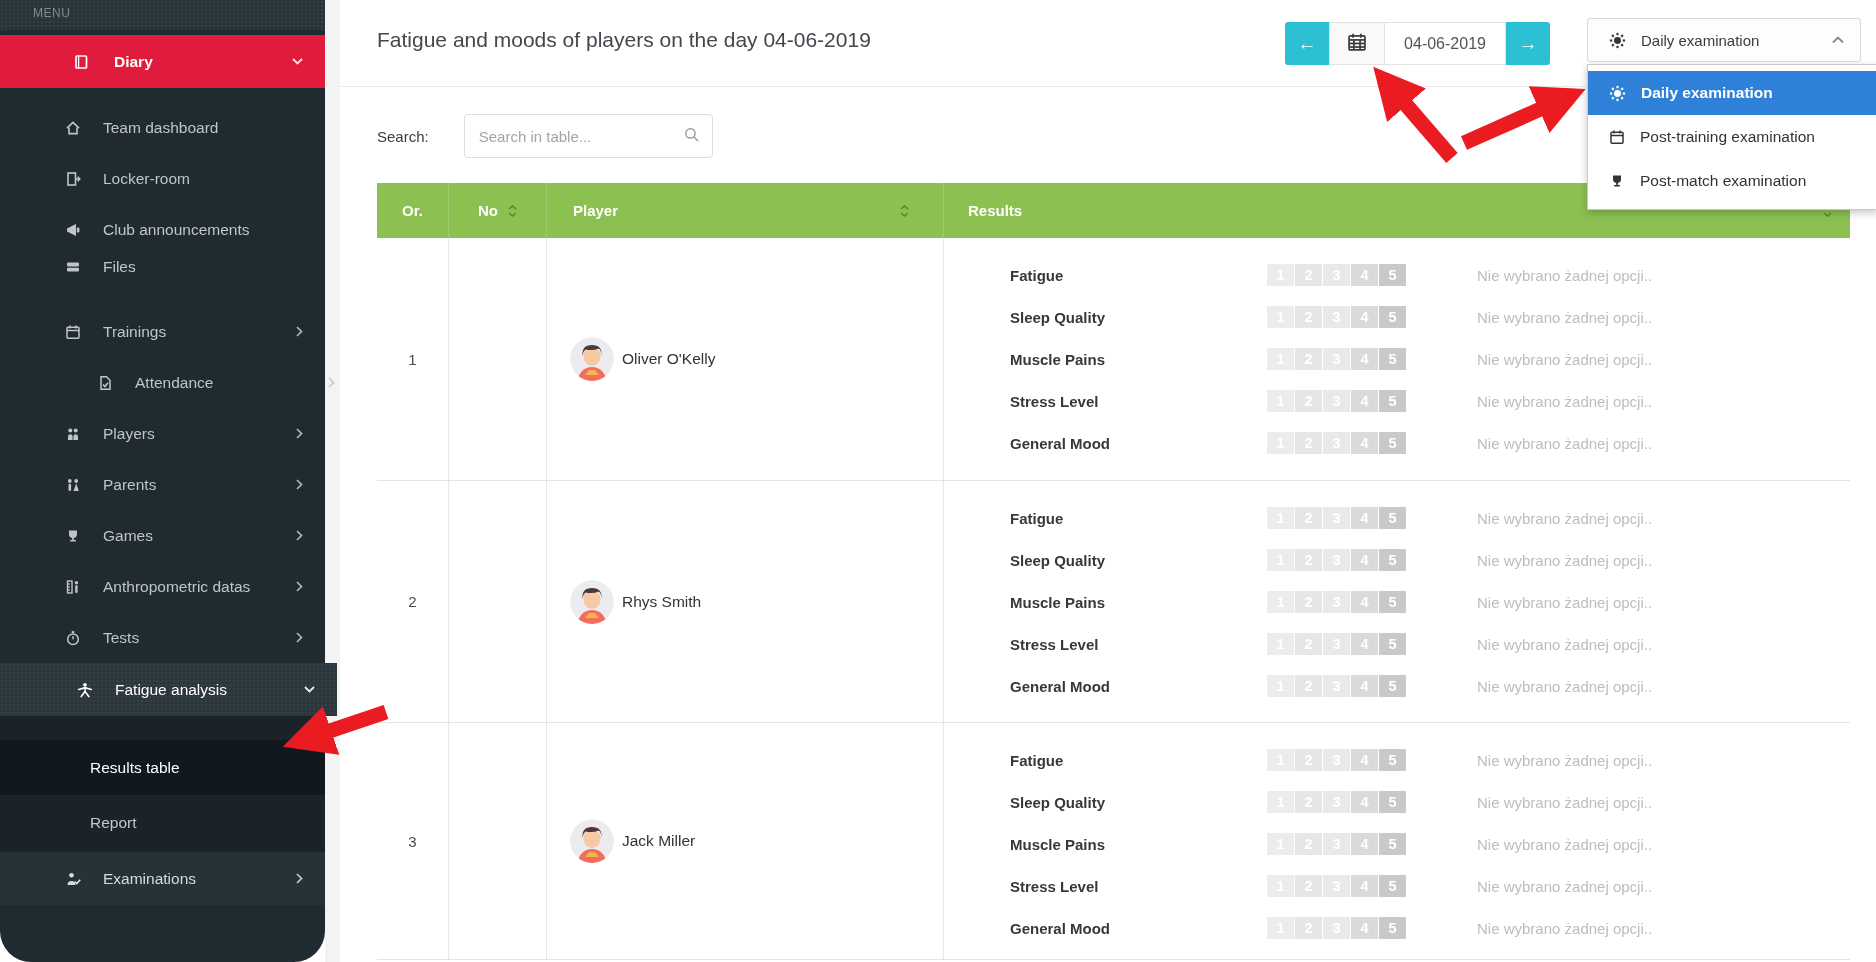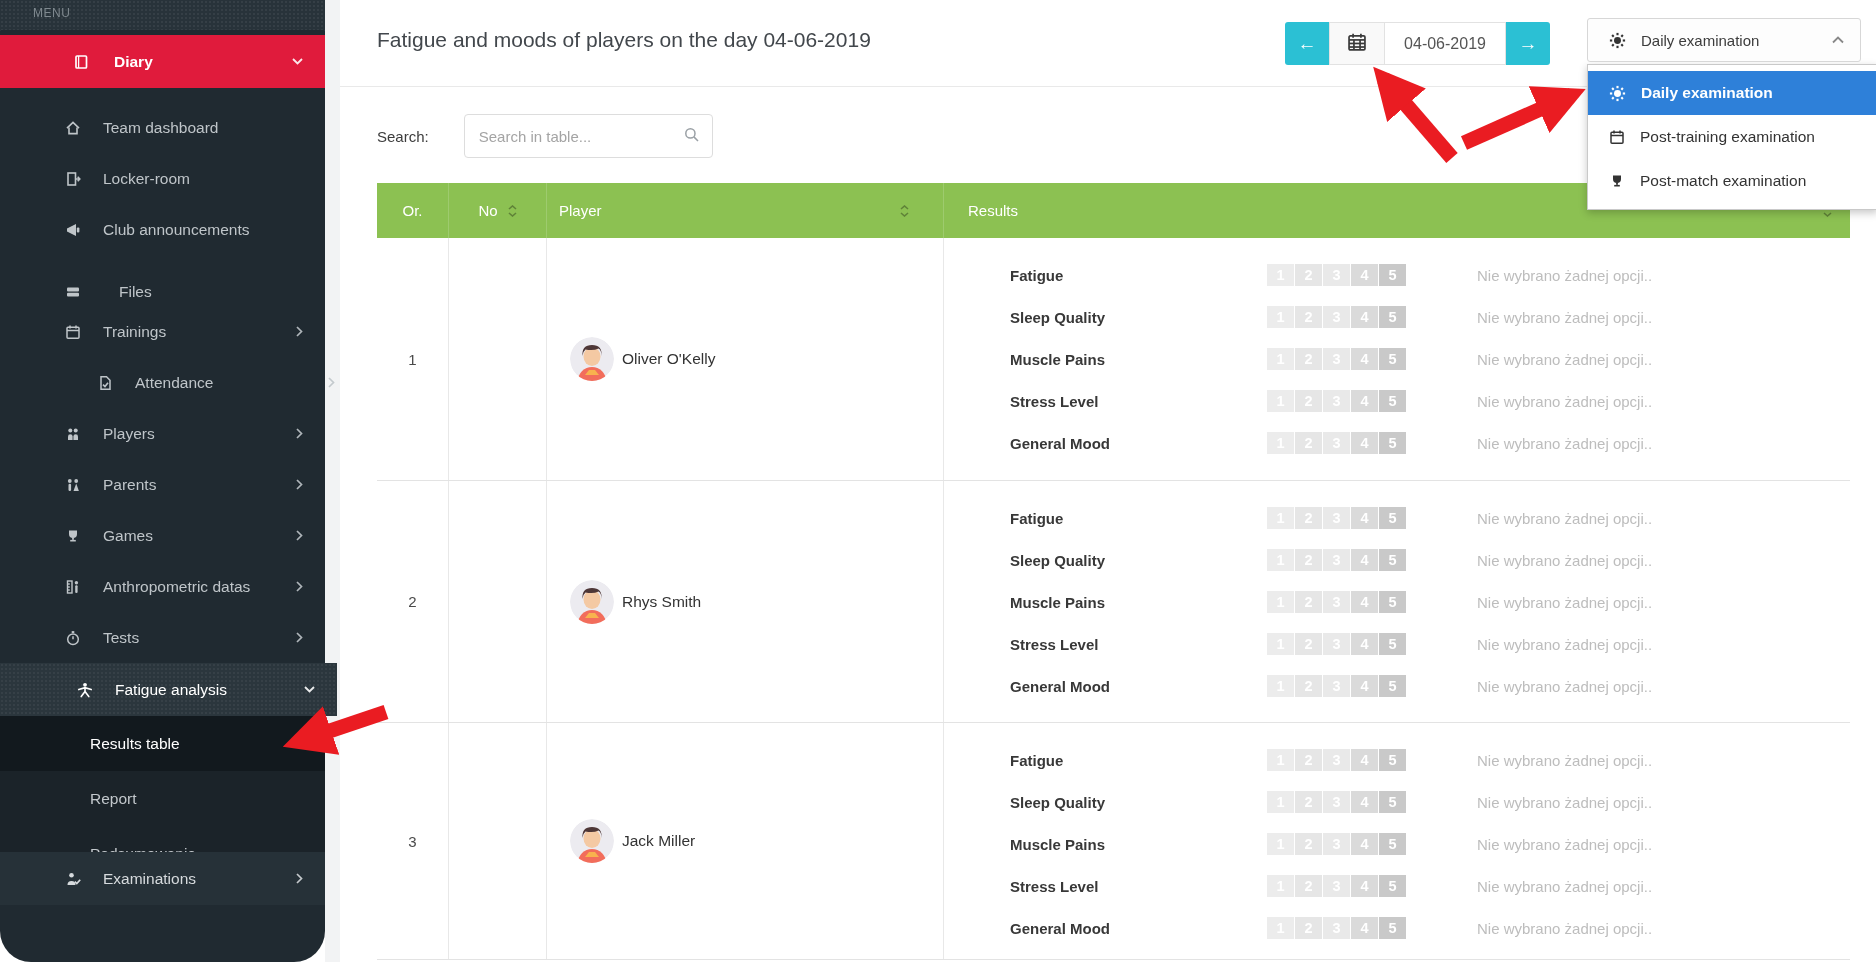--- a/index.html
+++ b/index.html
@@ -15,21 +15,21 @@
   .sb-item .ic{width:18px;height:18px;margin-left:64px;margin-right:21px;flex:0 0 auto;display:flex;align-items:center;}
   .sb-item .lbl{flex:1 1 auto;}
   .sb-item .chev{margin-right:22px;display:flex;align-items:center;opacity:.9;}
   .sb-item.red{background:#e01b3c;color:#fff;font-weight:bold;}
   .sb-item.red .ic{margin-left:72px;margin-right:24px;}
   .sb-item.hl{background:#2b363d;color:#fff;
       background-image:radial-gradient(rgba(255,255,255,.05) 1px,transparent 1.2px);background-size:4px 4px;padding-left:12px;}
   .sb-item.hl2{background:#263138;color:#d6dadd;}
   .submenu-bg{position:absolute;left:0;top:716px;width:325px;height:168px;background:#1b2329;}
   .sb-sub{position:absolute;left:0;width:325px;display:flex;align-items:center;cursor:pointer;
-      color:#c3c8cc;font-size:15.5px;padding-left:90px;box-sizing:border-box;}
+      color:#c3c8cc;font-size:15.5px;padding-left:90px;box-sizing:border-box;margin-top:24px;}
   .sb-sub.active{background:#12191e;color:#fff;}
   
   .gutter{position:absolute;left:325px;top:0;width:15px;height:962px;background:#f2f3f4;}
   .main{position:absolute;left:340px;top:0;width:1536px;height:962px;background:#fff;}
   .page-title{position:absolute;left:37px;top:28px;font-size:21px;color:#42474c;}
   .top-divider{position:absolute;left:0;top:86px;width:1536px;height:1px;background:#e9e9e9;}
   
   .datepicker{position:absolute;left:945px;top:22px;height:43px;display:flex;z-index:20;}
   .dp-btn{width:44px;height:43px;background:#2bc0d4;color:#fff;display:flex;align-items:center;justify-content:center;
       font-size:19px;font-weight:bold;cursor:pointer;}
@@ -53,21 +53,21 @@
   
   .search-row{position:absolute;left:37px;top:114px;height:44px;display:flex;align-items:center;}
   .search-label{font-size:15px;color:#3c3c3c;margin-right:35px;}
   .search-box{position:relative;width:249px;height:44px;}
   .search-box input{width:100%;height:100%;box-sizing:border-box;border:1px solid #ddd;border-radius:4px;
       padding:0 38px 0 14px;font-size:15px;color:#333;font-family:"Liberation Sans",sans-serif;outline:none;}
   .search-box input::placeholder{color:#a4a4a4;}
   .search-glyph{position:absolute;right:12px;top:12px;}
   
   .tbl{position:absolute;left:37px;top:183px;width:1473px;}
-  .t-head{position:relative;height:55px;background:#8cc152;color:#fff;font-weight:normal;font-size:15px;}
+  .t-head{position:relative;height:55px;background:#8cc152;color:#fff;font-weight:bold;font-size:15px;}
   .th{position:absolute;top:0;height:55px;display:flex;align-items:center;box-sizing:border-box;}
   .th.b{border-left:1px solid #9ecb6e;}
   .sortwrap{display:flex;flex-direction:column;gap:2px;margin-left:10px;}
   .t-row{position:relative;background:#fff;border-bottom:1px solid #e3e3e3;}
   .vline{position:absolute;top:0;bottom:0;width:1px;background:#e8e8e8;}
   .or-num{position:absolute;left:0;width:71px;top:0;bottom:0;display:flex;align-items:center;justify-content:center;
       font-size:15px;color:#4a4a4a;}
   .player-cell{position:absolute;left:193px;top:0;bottom:0;display:flex;align-items:center;}
   .avatar{width:44px;height:44px;border-radius:50%;overflow:hidden;flex:0 0 auto;}
   .pname{margin-left:8px;font-size:15.5px;font-weight:500;color:#333;}
@@ -131,21 +131,21 @@
     <div class="sb-item" style="top:204px;height:51px;">
       <span class="ic">
         <svg width="18" height="18" viewBox="0 0 18 18" fill="currentColor">
             <path d="M3 7.4 L12 3 V15 L3 10.6 Z"></path>
             <rect x="12.8" y="6.5" width="2.6" height="5" rx="1"></rect>
           </svg>
       </span>
       <span class="lbl">Club announcements</span>
     </div>
 
-    <div class="sb-item" style="top:266px;height:51px;gap:16px;">
+    <div class="sb-item" style="top:241px;height:51px;">
       <span class="ic">
         <svg width="18" height="18" viewBox="0 0 18 18" fill="currentColor">
             <rect x="3" y="4.6" width="12" height="3.8" rx="1"></rect>
             <rect x="3" y="9.8" width="12" height="3.8" rx="1"></rect>
           </svg>
       </span>
       <span class="lbl">Files</span>
     </div>
 
     <div class="sb-item" style="top:306px;height:51px;">
@@ -433,21 +433,21 @@
           <span>No</span>
           <span class="sortwrap">
             <svg width="9" height="5" viewBox="0 0 9 5" fill="none" stroke="rgba(0,0,0,0.32)" stroke-width="1.6">
                 <path d="M1 4 L4.5 1 L8 4"></path>
               </svg>
             <svg width="9" height="5" viewBox="0 0 9 5" fill="none" stroke="rgba(0,0,0,0.32)" stroke-width="1.6">
                 <path d="M1 1 L4.5 4 L8 1"></path>
               </svg>
           </span>
         </div>
-        <div class="th b" style="left:169px;width:397px;padding-left:12px;">
+        <div class="th b" style="left:169px;width:397px;padding-left:26px;">
           <span>Player</span>
           <span class="sortwrap" style="position:absolute;right:34px;">
             <svg width="9" height="5" viewBox="0 0 9 5" fill="none" stroke="rgba(0,0,0,0.32)" stroke-width="1.6">
                 <path d="M1 4 L4.5 1 L8 4"></path>
               </svg>
             <svg width="9" height="5" viewBox="0 0 9 5" fill="none" stroke="rgba(0,0,0,0.32)" stroke-width="1.6">
                 <path d="M1 1 L4.5 4 L8 1"></path>
               </svg>
           </span>
         </div>

